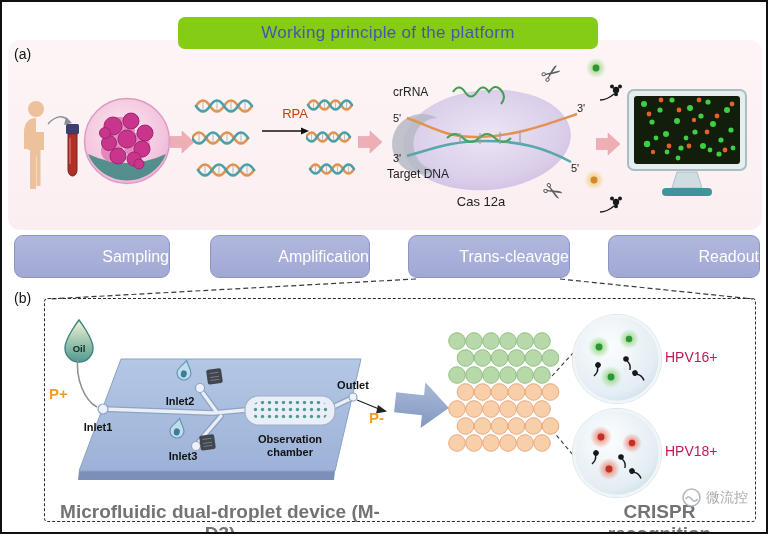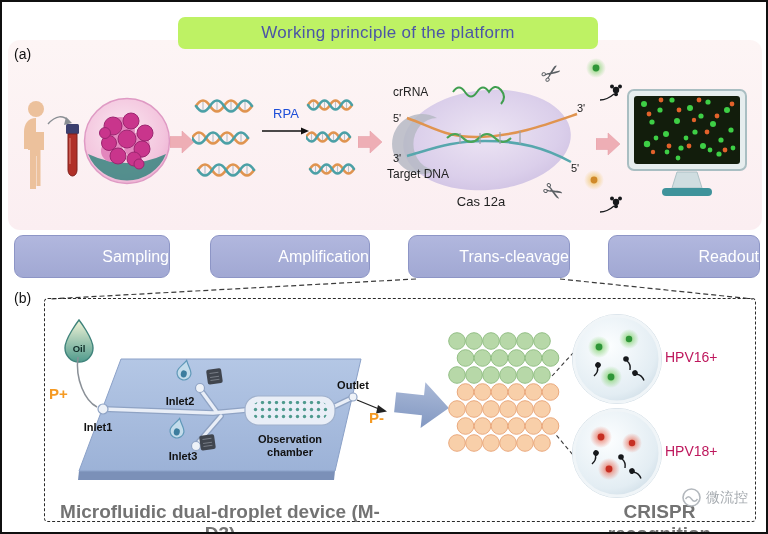--- a/index.html
+++ b/index.html
@@ -1,23 +1,23 @@
 <!DOCTYPE html>
 <html><head>
 <meta charset="utf-8">
 <style>
   html,body{margin:0;padding:0;background:#fff;}
   .page{position:relative;width:768px;height:534px;background:#fff;border:2px solid #101010;box-sizing:border-box;font-family:"Liberation Sans",sans-serif;overflow:hidden;}
   .abs{position:absolute;}
-  .title-bar{left:176px;top:15px;width:420px;height:32px;background:#bef264;border-radius:7px;display:flex;align-items:center;justify-content:center;}
+  .title-bar{left:176px;top:15px;width:420px;height:32px;background:#84cc16;border-radius:7px;display:flex;align-items:center;justify-content:center;}
   .title-text{color:#4b55a6;font-size:17px;font-weight:500;letter-spacing:.3px;}
   .panel-bg{left:6px;top:38px;width:754px;height:190px;background:linear-gradient(180deg,#fdf5f5,#fbeef1);border-radius:12px;}
   .panel-label{font-size:14px;color:#111;}
   .step-btn{height:41px;background:linear-gradient(180deg,#b1b7de,#a1a8d3);border:1px solid #8d95c6;border-radius:9px;display:flex;align-items:center;justify-content:flex-end;color:#fff;font-size:16px;}
-  .rpa-text{font-size:13px;color:#1d4ed8;text-align:center;}
+  .rpa-text{font-size:13px;color:#c2410c;text-align:right;}
   .dashed-box{left:42px;top:296px;width:712px;height:224px;border:1.6px dashed #2a2a2a;border-radius:4px;box-sizing:border-box;}
   .pressure{color:#f59a23;font-weight:bold;font-size:15px;}
   .caption{font-size:19px;font-weight:bold;color:#737373;text-align:center;}
   .hpv-label{font-size:14px;color:#be185d;}
   .watermark{display:flex;align-items:center;gap:4px;color:#a6abb0;font-size:14px;z-index:5;}
   svg text{font-family:"Liberation Sans",sans-serif;}
 </style>
 </head>
 <body>
 

